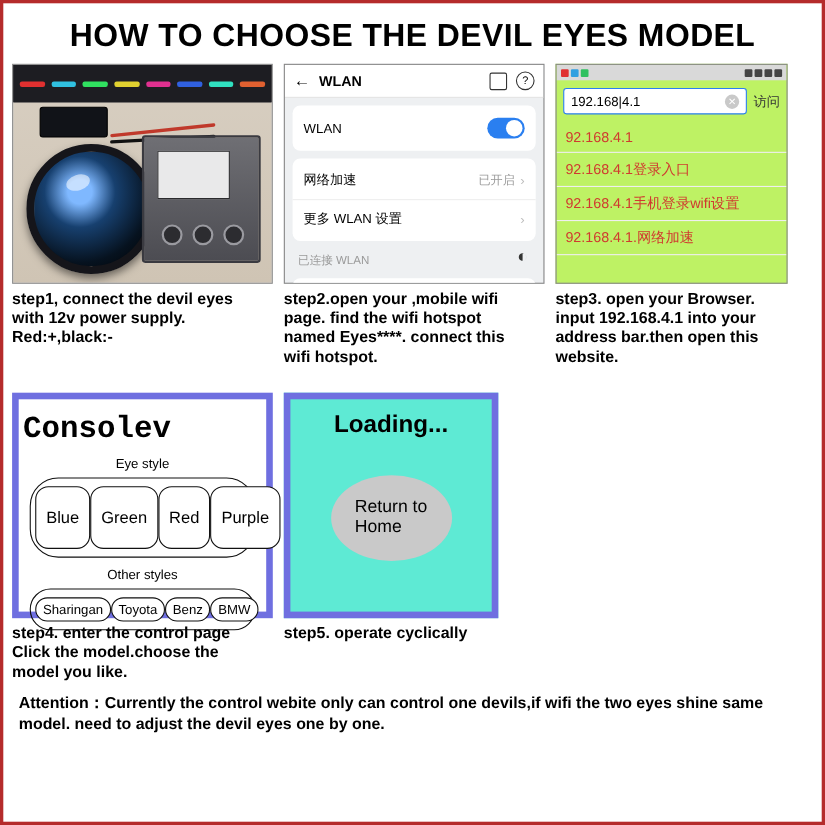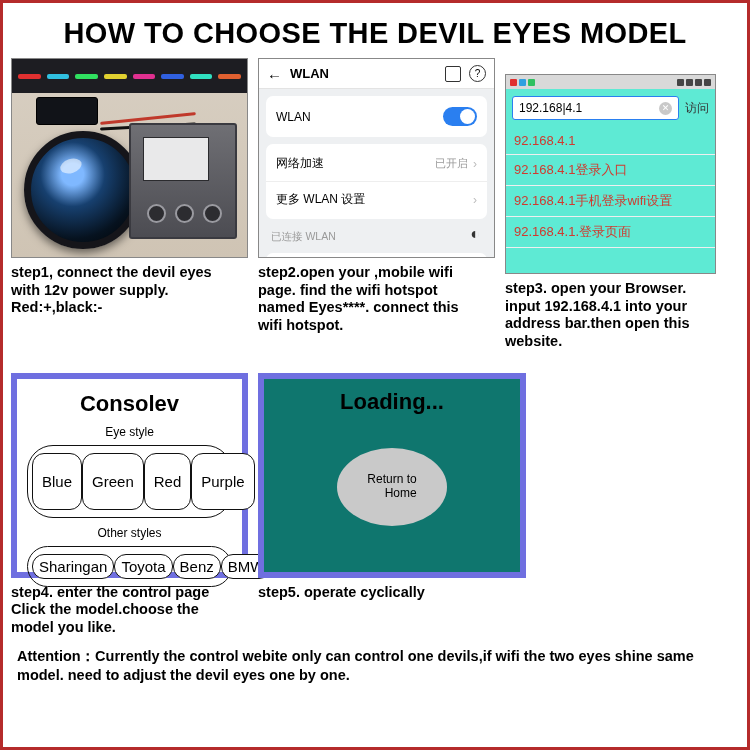--- a/index.html
+++ b/index.html
@@ -98,57 +98,57 @@
   .toggle{width:34px;height:19px;border-radius:10px;background:#2a7ff0;position:relative;}
   .toggle:after{content:"";position:absolute;right:2px;top:2px;width:15px;height:15px;border-radius:50%;background:#fff;}
   .chev{color:#bdbdbd;font-size:12px;}
   .wlan .sect{font-size:10.5px;color:#9a9a9a;padding:4px 12px 2px;}
   .wlan .conn{padding:8px 10px;}
   .wifi-ico{position:absolute;right:14px;bottom:14px;font-size:16px;color:#333;}
   .sq{width:14px;height:14px;border:1.6px solid #333;border-radius:2px;}
   .circ{width:15px;height:15px;border:1.6px solid #333;border-radius:50%;font-size:10px;display:flex;align-items:center;justify-content:center;}
 
   
-  .brw{width:211px;height:200px;background:#5eead4;font-size:11px;margin-top:16px;}
+  .brw{width:211px;height:200px;background:#bef264;font-size:11px;}
   .brw .status{
     height:14px;background:#d9d9d9;display:flex;align-items:center;justify-content:space-between;
     padding:0 4px;font-size:8px;color:#333;
   }
   .brw .sl{display:flex;gap:2px;align-items:center;}
   .brw .sl i{display:block;width:7px;height:7px;border-radius:1px;}
   .brw .urlrow{display:flex;align-items:center;gap:6px;padding:7px 6px;}
   .brw .urlbox{
     flex:1;border:1px solid #2a7ff0;border-radius:3px;height:22px;
     display:flex;align-items:center;padding:0 6px;font-size:12px;background:#fff;
   }
   .brw .clr{margin-left:auto;width:13px;height:13px;border-radius:50%;background:#c9c9c9;color:#fff;font-size:9px;line-height:13px;text-align:center;}
   .brw .go{font-size:12px;color:#333;white-space:nowrap;}
   .brw .sug{padding:6px 8px;color:#d03a2f;font-size:13px;border-bottom:1px solid #efefef;}
 
   
   .cons{width:237px;height:205px;background:#fff;border:6px solid #6f6fe0;box-sizing:border-box;padding:4px;}
-  .cons h2{margin:8px 0 0;text-align:center;font-size:22px;font-weight:bold;}
+  .cons h2{margin:8px 0 0;text-align:left;font-size:28px;font-weight:bold;font-family:Liberation Mono, monospace;}
   .cons .grp{
     border:1.5px solid #111;border-radius:26px;margin:6px 6px 0;padding:7px 4px;
     display:flex;justify-content:space-around;
   }
   .cons .lbl{text-align:center;font-size:12px;margin-top:8px;}
   .pill{
     border:1px solid #111;border-radius:12px;padding:19px 9px;font-size:15px;background:#fff;
   }
-  .pill.sm{font-size:15px;padding:3px 6px;}
-
-  
-  .load{width:268px;height:205px;background:#0f766e;border:6px solid #6f6fe0;box-sizing:border-box;position:relative;}
+  .pill.sm{font-size:12px;padding:3px 6px;}
+
+  
+  .load{width:195px;height:205px;background:#5eead4;border:6px solid #6f6fe0;box-sizing:border-box;position:relative;}
   .load h2{margin:10px 0 0;text-align:center;font-size:22px;font-weight:bold;}
   .load .btn{
     position:absolute;left:50%;top:56%;transform:translate(-50%,-50%);
     width:110px;height:78px;border-radius:50%;background:#c9c9c9;
-    display:flex;align-items:center;justify-content:center;text-align:right;
-    font-size:12px;line-height:1.15;
+    display:flex;align-items:center;justify-content:center;text-align:left;
+    font-size:16px;line-height:1.15;
   }
 
   .attention{
     font-size:14.5px;font-weight:bold;line-height:1.3;
     padding:0 14px;margin-top:10px;
   }
 </style>
 </head>
 <body>
 
@@ -245,21 +245,21 @@
       <div class="urlrow">
         <div class="urlbox">
           <span>192.168|4.1</span>
           <span class="clr">✕</span>
         </div>
         <span class="go">访问</span>
       </div>
       <div class="sug">92.168.4.1</div>
       <div class="sug">92.168.4.1登录入口</div>
       <div class="sug">92.168.4.1手机登录wifi设置</div>
-      <div class="sug">92.168.4.1.登录页面</div>
+      <div class="sug">92.168.4.1.网络加速</div>
     </div>
     <div class="caption" style="width:237px">step3. open your Browser.
 input 192.168.4.1 into your
 address bar.then open this
 website.</div>
   </div>
 </div>
 
 <div class="row" style="margin-top:22px">
 

